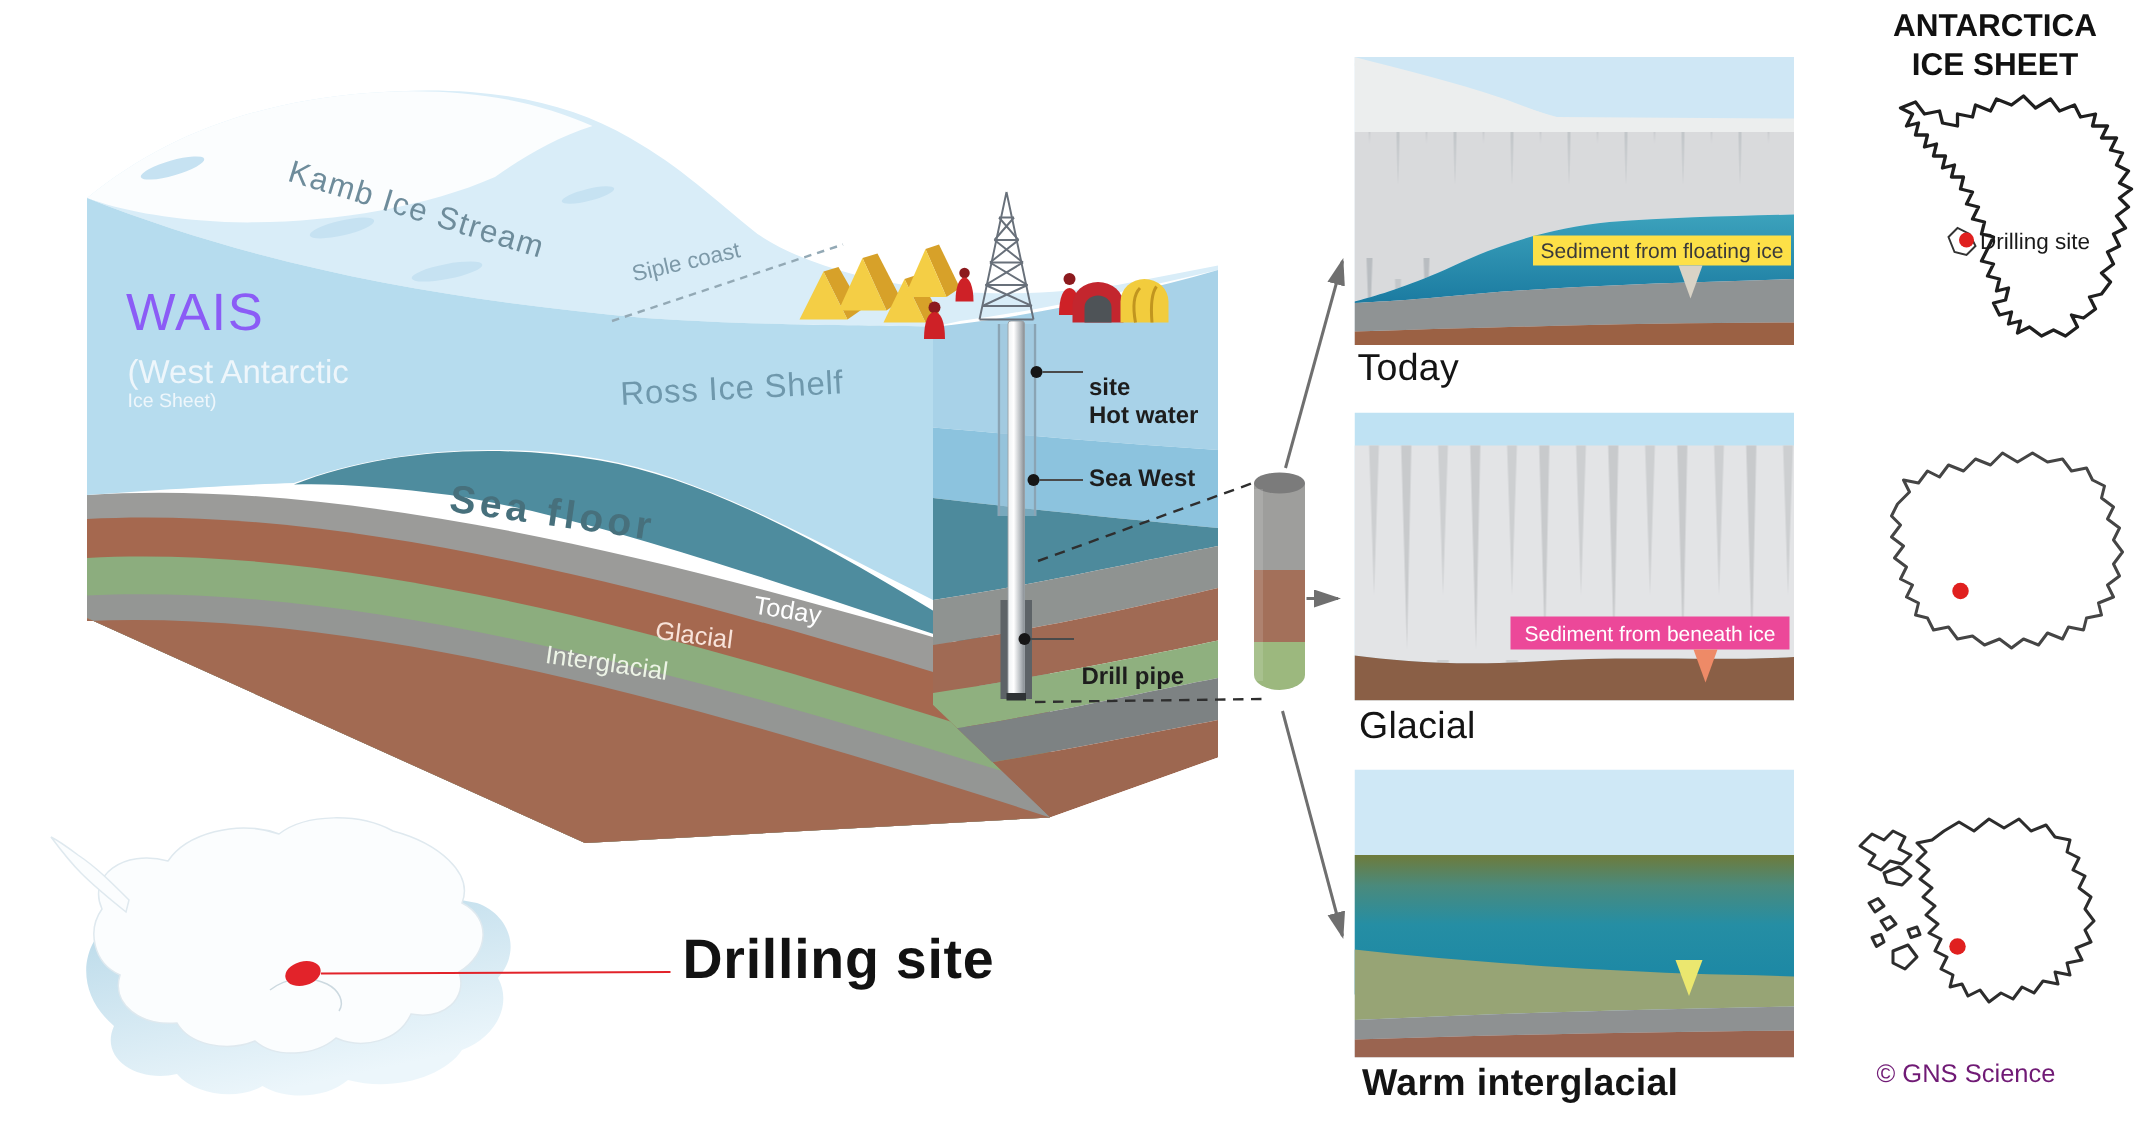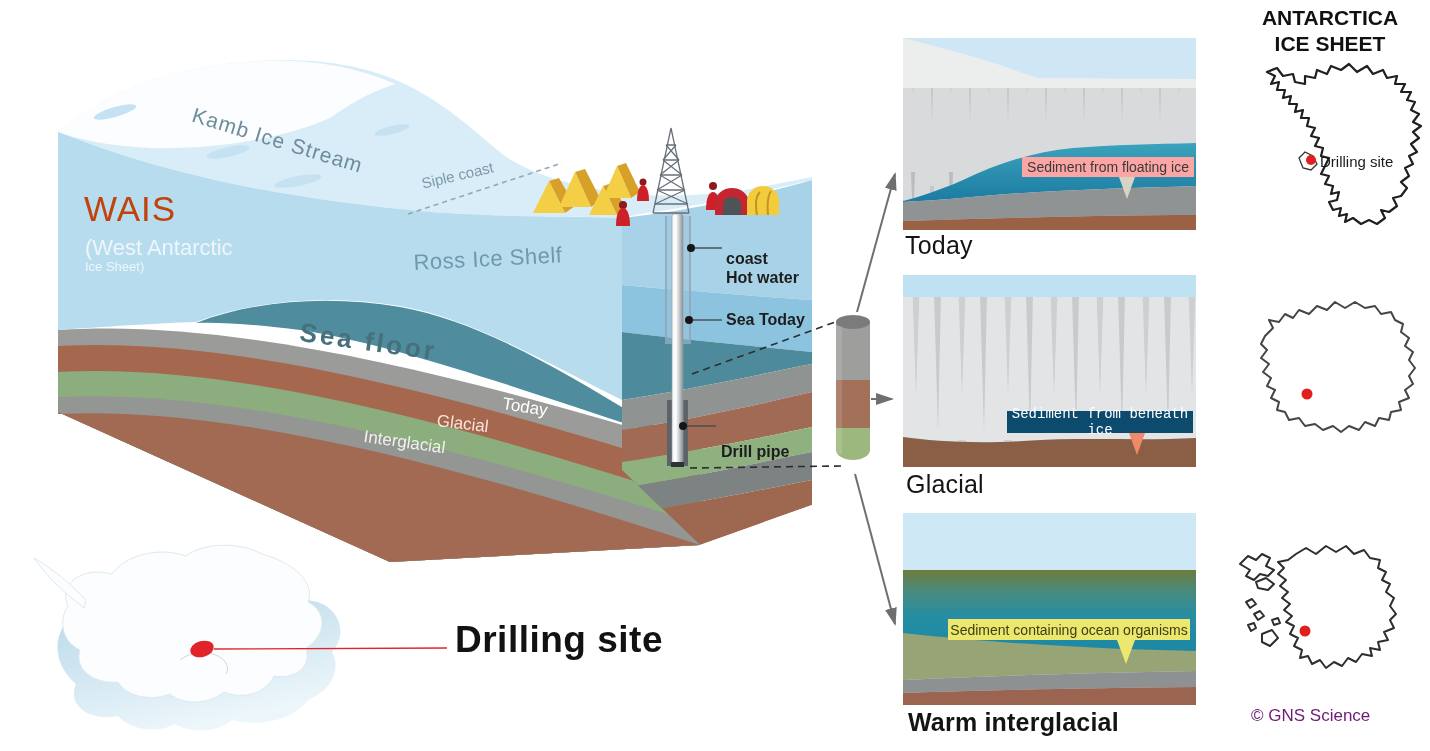--- a/index.html
+++ b/index.html
@@ -3,42 +3,42 @@
 <meta charset="utf-8">
 <style>
   html,body{margin:0;padding:0;background:#fff;}
   #stage{position:relative;width:1430px;height:751px;background:#fff;overflow:hidden;
          font-family:"Liberation Sans",sans-serif;}
   svg{display:block;}
   .abs{position:absolute;}
   .t{position:absolute;white-space:nowrap;line-height:1.08;}
   .rot{transform-origin:left top;}
   
-  .wais-title{left:84px;top:190px;font-size:35px;color:#c2410c;letter-spacing:1px;text-align:right;}
+  .wais-title{left:84px;top:190px;font-size:35px;color:#8b5cf6;letter-spacing:1px;text-align:right;}
   .wais-sub{left:85px;top:236px;font-size:22px;color:#eef6fb;}
   .wais-sub2{left:85px;top:260px;font-size:13px;color:#eef6fb;}
   .kamb{left:196px;top:104px;font-size:21px;color:#6e8c9b;letter-spacing:1px;transform:rotate(17deg);}
   .siple{left:420px;top:176px;font-size:15px;color:#7d99a8;transform:rotate(-13deg);}
   .ross{left:413px;top:251px;font-size:22px;color:#6f98ac;letter-spacing:.5px;transform:rotate(-3deg);}
   .seafloor{left:302px;top:318px;font-size:26px;font-weight:bold;color:#47707c;letter-spacing:3px;transform:rotate(8deg);}
   .st-today{left:504px;top:395px;font-size:17px;color:#ffffff;transform:rotate(9deg);}
   .st-glacial{left:438px;top:412px;font-size:17px;color:#f8e3da;transform:rotate(7deg);}
   .st-inter{left:365px;top:428px;font-size:17px;color:#edf4e6;transform:rotate(8deg);}
   .dlabel{font-size:16px;font-weight:bold;color:#1d1d1d;}
   .hw1{left:726px;top:228px;margin-top:41px;} .hw2{left:726px;top:250px;}
   .sr{left:726px;top:311px;} .dp{left:721px;top:417px;margin-top:26px;}
   .big-site{left:455px;top:620px;font-size:37px;font-weight:bold;color:#121212;letter-spacing:.5px;}
   
   .panel{position:absolute;width:293px;}
   .sed-label{position:absolute;display:flex;align-items:center;justify-content:center;
              font-size:14px;text-align:center;}
   .ptr{position:absolute;width:0;height:0;}
   .caption{position:absolute;font-size:25px;color:#141414;letter-spacing:.2px;}
-  .lab-tan{background:#fca5a5;color:#3a3a3a;}
-  .lab-salmon{background:#0c4a6e;color:#ffffff;font-family:Liberation Mono, monospace;}
+  .lab-tan{background:#fde047;color:#3a3a3a;}
+  .lab-salmon{background:#ec4899;color:#ffffff;}
   .lab-yellow{background:#ebe76f;color:#3e3e12;}
   
   .maps-title{left:1228px;top:5px;width:204px;text-align:center;font-size:21px;font-weight:bold;
               color:#111;line-height:26px;}
   .map-site{left:1320px;top:154px;font-size:15px;color:#1a1a1a;}
   .copyright{left:1251px;top:707px;font-size:17px;color:#701a75;}
 </style>
 </head>
 <body>
 
@@ -195,22 +195,22 @@
   <div class="t wais-sub">(West Antarctic</div>
   <div class="t wais-sub2">Ice Sheet)</div>
   <div class="t kamb rot">Kamb Ice Stream</div>
   <div class="t siple rot">Siple coast</div>
   <div class="t ross rot">Ross Ice Shelf</div>
   <div class="t seafloor rot">Sea floor</div>
   <div class="t st-today rot">Today</div>
   <div class="t st-glacial rot">Glacial</div>
   <div class="t st-inter rot">Interglacial</div>
   <div class="t dlabel hw1">Hot water</div>
-  <div class="t dlabel hw2">coast</div>
-  <div class="t dlabel sr">Sea Today</div>
+  <div class="t dlabel hw2">site</div>
+  <div class="t dlabel sr">Sea West</div>
   <div class="t dlabel dp">Drill pipe</div>
   <div class="t big-site">Drilling site</div>
 
   <div class="panel" style="left:903px;top:38px;height:230px;">
     <svg width="293" height="192" viewBox="0 0 293 192">
       <defs>
         <pattern id="st1" width="38" height="130" patternUnits="userSpaceOnUse">
           <path d="M8,4 L10,58 L12,4 Z" fill="#b9bdc1"></path>
           <path d="M27,18 L29,86 L31,18 Z" fill="#c3c7ca"></path>
         </pattern>
@@ -266,23 +266,20 @@
           <stop offset="0.5" stop-color="#258ea4"></stop>
             <stop offset="1" stop-color="#1a86a5"></stop>
         </linearGradient>
       </defs>
       <rect width="293" height="192" fill="#cfe8f6"></rect>
       <rect y="57" width="293" height="93" fill="url(#wg)"></rect>
       <path fill="#97a475" d="M0,120 C70,128 150,133 220,136 C245,137 270,137 293,138 L293,158 C180,160 90,163 0,167 Z"></path>
       <path fill="#8e9192" d="M0,167 C90,163 180,160 293,158 L293,174 C180,175 90,177 0,180 Z"></path>
       <path fill="#9a6450" d="M0,180 C90,177 180,175 293,174 L293,192 L0,192 Z"></path>
     </svg>
-    <div class="sed-label lab-yellow" style="left:45px;top:106px;width:242px;height:21px;">
-      <span>Sediment containing ocean organisms</span>
-    </div>
     <span class="ptr" style="left:214px;top:127px;border-left:9px solid transparent;border-right:9px solid transparent;border-top:24px solid #ebe76f;"></span>
     <div class="caption" style="left:5px;top:195px;font-weight:bold;">Warm interglacial</div>
   </div>
 
   <div class="t maps-title">
     <div>ANTARCTICA</div>
     <div>ICE SHEET</div>
   </div>
 
   <svg class="abs" style="left:1225px;top:60px" width="205" height="178" viewBox="0 0 205 178">

